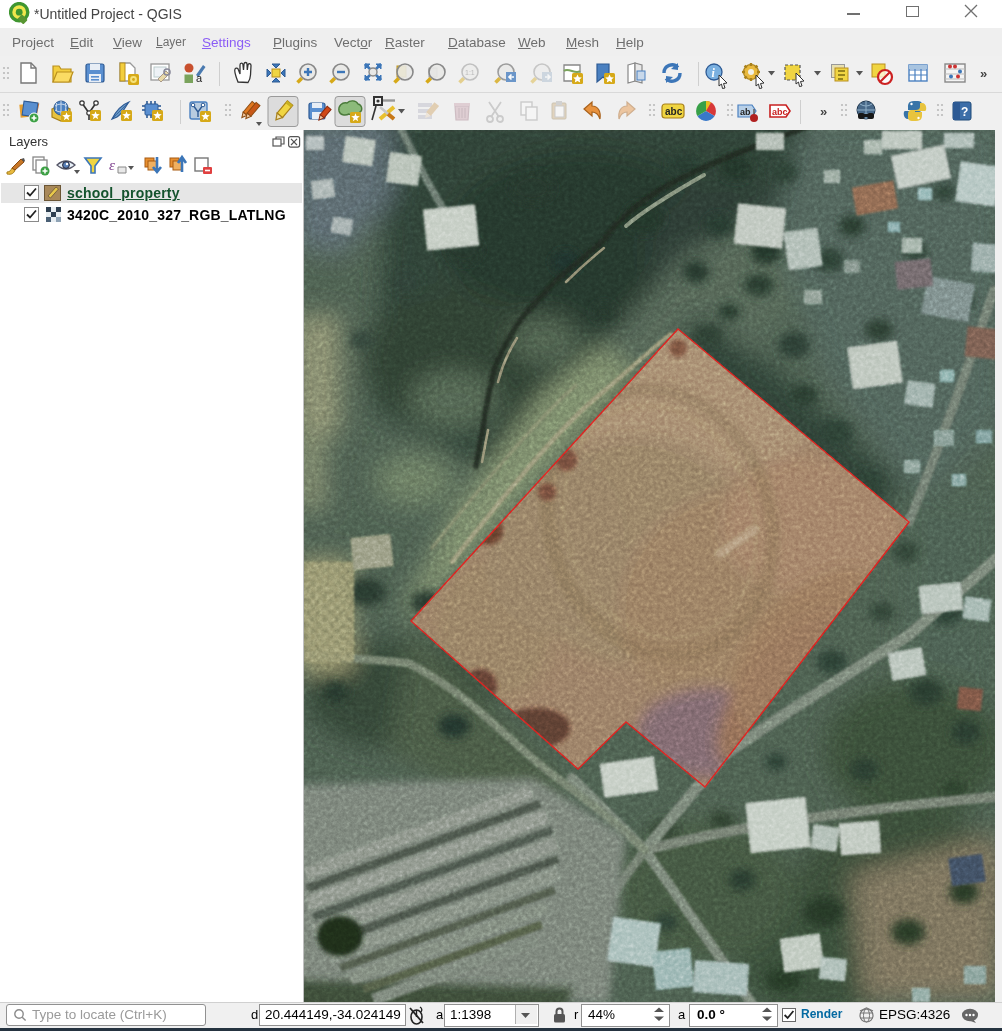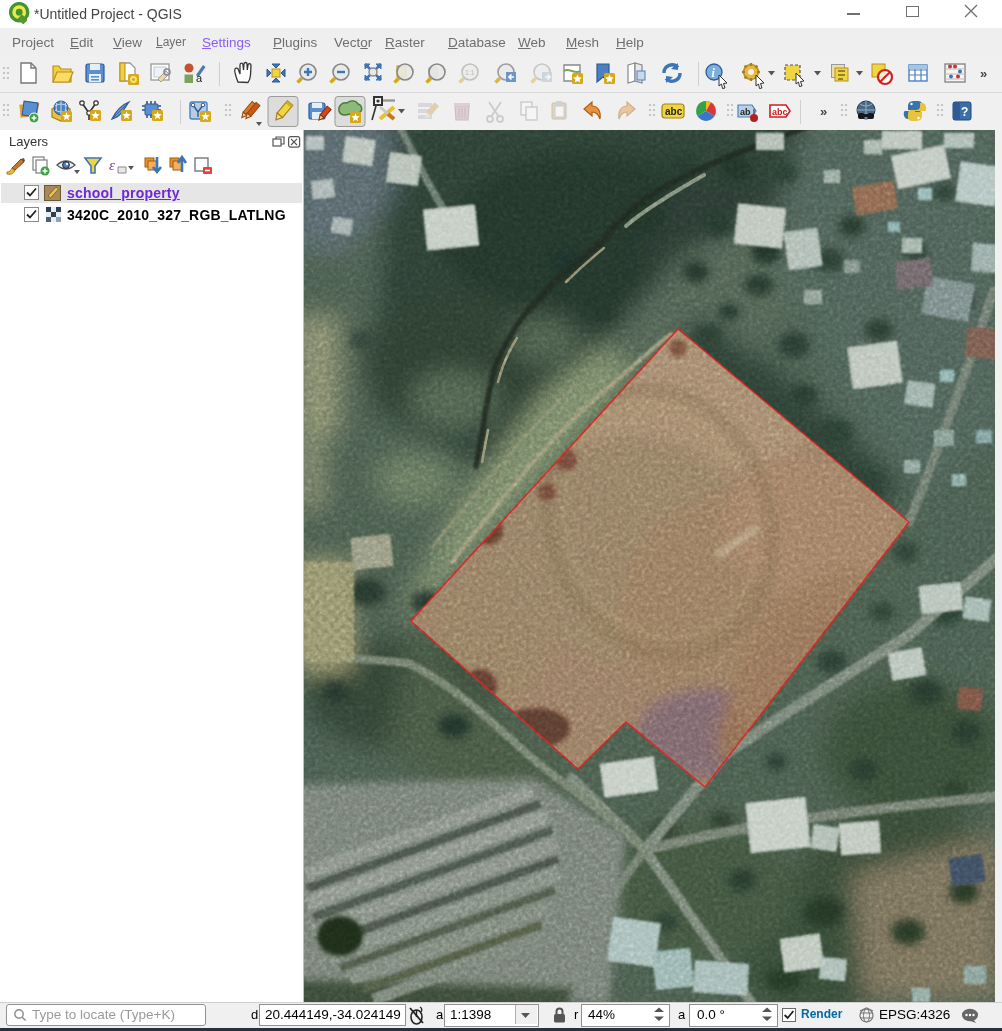--- a/index.html
+++ b/index.html
@@ -542,21 +542,21 @@
 <svg class="abs" style="left:24px;top:185px;" width="15" height="15" viewBox="0 0 15 15">
   <rect x="0.5" y="0.5" width="14" height="14" fill="#fff" stroke="#8a8a8a" stroke-width="1"></rect>
   <path d="M3 7.5 L6 10.5 L12 3.5" fill="none" stroke="#222" stroke-width="1.8"></path>
 </svg>
 
 <svg class="abs" style="left:44px;top:185px;" width="17" height="16" viewBox="0 0 17 16">
   <rect x="0.5" y="0.5" width="16" height="15" fill="#a8885a" stroke="#6b5636"></rect>
   <path d="M3 13 L11 4 L13.5 6 L5.5 15 Z" fill="#e8c84a" stroke="#6b5636" stroke-width="0.8" transform="translate(1,-2)"></path>
 </svg>
 
-<div class="abs" style="left:67px;top:185px;font-size:14px;font-weight:bold;color:#6d28d9;text-decoration:underline;letter-spacing:0.2px;">school_property</div>
+<div class="abs" style="left:67px;top:185px;font-size:14px;font-weight:bold;color:#14532d;text-decoration:underline;letter-spacing:0.2px;">school_property</div>
 
 <svg class="abs" style="left:24px;top:207px;" width="15" height="15" viewBox="0 0 15 15">
   <rect x="0.5" y="0.5" width="14" height="14" fill="#fff" stroke="#8a8a8a" stroke-width="1"></rect>
   <path d="M3 7.5 L6 10.5 L12 3.5" fill="none" stroke="#222" stroke-width="1.8"></path>
 </svg>
 
 <svg class="abs" style="left:46px;top:207px;" width="15" height="15" viewBox="0 0 15 15">
   <rect x="0" y="0" width="15" height="15" fill="#e8eef2"></rect>
   <rect x="0" y="0" width="5" height="5" fill="#2e3f50"></rect>
     <rect x="10" y="0" width="5" height="5" fill="#2e3f50"></rect>
@@ -860,21 +860,21 @@
 
 <div class="abs" style="left:0;top:1002px;width:1002px;height:29px;background:#f0f0f0;border-top:1px solid #d0d0d0;"></div>
 
 <div class="abs" style="left:0;top:1028px;width:1002px;height:3px;background:#253340;"></div>
 
 <div class="abs" style="left:6px;top:1004px;width:198px;height:20px;background:#fff;border:1px solid #919191;border-radius:3px;"></div>
 <svg class="abs" style="left:13px;top:1008px;" width="14" height="14" viewBox="0 0 14 14">
   <circle cx="6" cy="6" r="4.2" fill="none" stroke="#8a8a8a" stroke-width="1.4"></circle>
   <path d="M9.2 9.2 L12.6 12.6" stroke="#8a8a8a" stroke-width="1.4"></path>
 </svg>
-<div class="abs" style="left:32px;top:1007px;font-size:13.5px;color:#9a9a9a;">Type to locate (Type+K)</div>
+<div class="abs" style="left:32px;top:1007px;font-size:13.5px;color:#9a9a9a;">Type to locate (Ctrl+K)</div>
 
 <div class="abs" style="left:251px;top:1007px;font-size:13px;color:#000;">d</div>
 
 <div class="abs" style="left:259px;top:1004px;width:145px;height:20px;background:#fff;border:1px solid #919191;"></div>
 <div class="abs" style="left:265px;top:1007px;font-size:13.5px;color:#000;">20.444149,-34.024149</div>
 
 <svg class="abs" style="left:408px;top:1006px;" width="17" height="19" viewBox="0 0 17 19" id="mouseicon">
   <ellipse cx="8.5" cy="11" rx="5.5" ry="7" fill="none" stroke="#222" stroke-width="1.6"></ellipse>
   <path d="M8.5 4 V11" stroke="#222" stroke-width="1.4"></path>
   <path d="M2 2 L15 17" stroke="#222" stroke-width="1.8"></path>
@@ -900,21 +900,21 @@
 <div class="abs" style="left:581px;top:1004px;width:87px;height:21px;background:#fff;border:1px solid #919191;"></div>
 <div class="abs" style="left:588px;top:1007px;font-size:13.5px;color:#000;">44%</div>
 <svg class="abs" style="left:652px;top:1006px;" width="14" height="17" viewBox="0 0 14 17">
   <path d="M2 6 L7 1.5 L12 6 Z" fill="#555"></path>
     <path d="M2 10.5 L7 15 L12 10.5 Z" fill="#555"></path>
 </svg>
 
 <div class="abs" style="left:678px;top:1007px;font-size:13px;color:#000;">a</div>
 
 <div class="abs" style="left:689px;top:1004px;width:87px;height:21px;background:#fff;border:1px solid #919191;"></div>
-<div class="abs" style="left:697px;top:1007px;font-size:13.5px;color:#000;">0.0 °</div>
+<div class="abs" style="left:697px;top:1007px;font-size:13.5px;color:#000;font-weight:bold;">0.0 °</div>
 <svg class="abs" style="left:760px;top:1006px;" width="14" height="17" viewBox="0 0 14 17">
   <path d="M2 6 L7 1.5 L12 6 Z" fill="#555"></path>
     <path d="M2 10.5 L7 15 L12 10.5 Z" fill="#555"></path>
 </svg>
 
 <svg class="abs" style="left:782px;top:1008px;" width="14" height="14" viewBox="0 0 14 14">
   <rect x="0.5" y="0.5" width="13" height="13" fill="#fff" stroke="#6a6a6a" stroke-width="1"></rect>
   <path d="M2.6 7 L5.6 10 L11.4 3" fill="none" stroke="#222" stroke-width="1.8"></path>
 </svg>
 <div class="abs" style="left:801px;top:1007px;font-size:12px;color:#0369a1;font-weight:bold;">Render</div>

